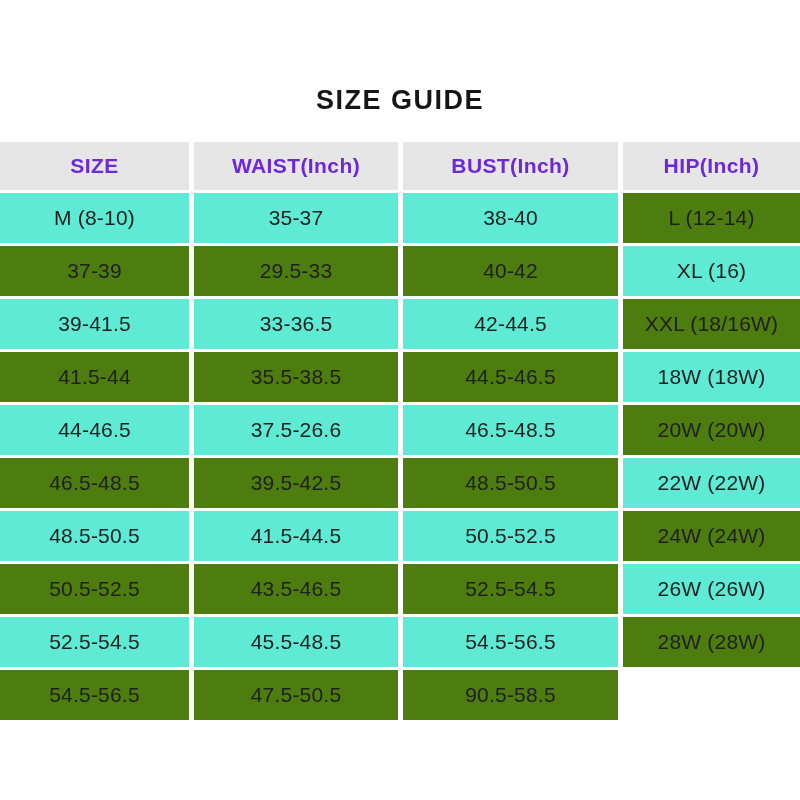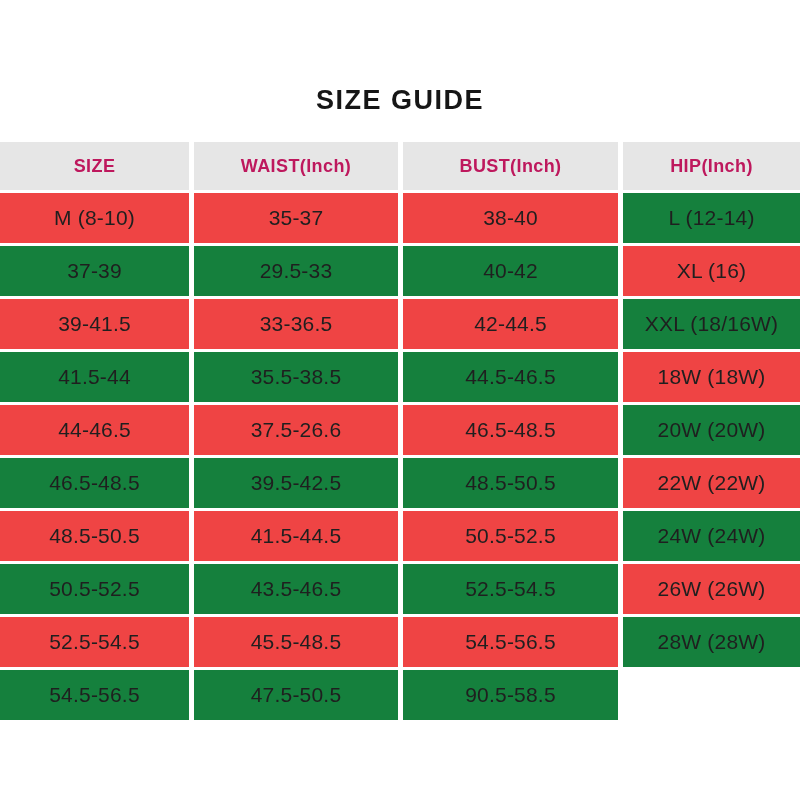--- a/index.html
+++ b/index.html
@@ -40,35 +40,35 @@
     grid-template-columns: 189px 204px 215px 177px;
     grid-template-rows: 48px repeat(10, 50px);
     column-gap: 5px;
     row-gap: 3px;
     background: #ffffff;
   }
   .cell {
     display: flex;
     align-items: center;
     justify-content: center;
-    background: #ef4444;
+    background: #5eead4;
     color: #1f1f1f;
     font-size: 21px;
     letter-spacing: 0.2px;
     white-space: nowrap;
   }
   .cell.shade {
-    background: #15803d;
+    background: #4d7c0f;
   }
   .cell.header {
     background: #e6e6e6;
     font-weight: 700;
-    font-size: 18px;
+    font-size: 21px;
     letter-spacing: 0.4px;
-    color: #be185d;
+    color: #6d28d9;
   }
 </style>
 </head>
 <body>
 
 <div class="page">
   <div class="page-title">SIZE GUIDE</div>
 
   <div class="size-table">
       <div class="cell header">SIZE</div>

